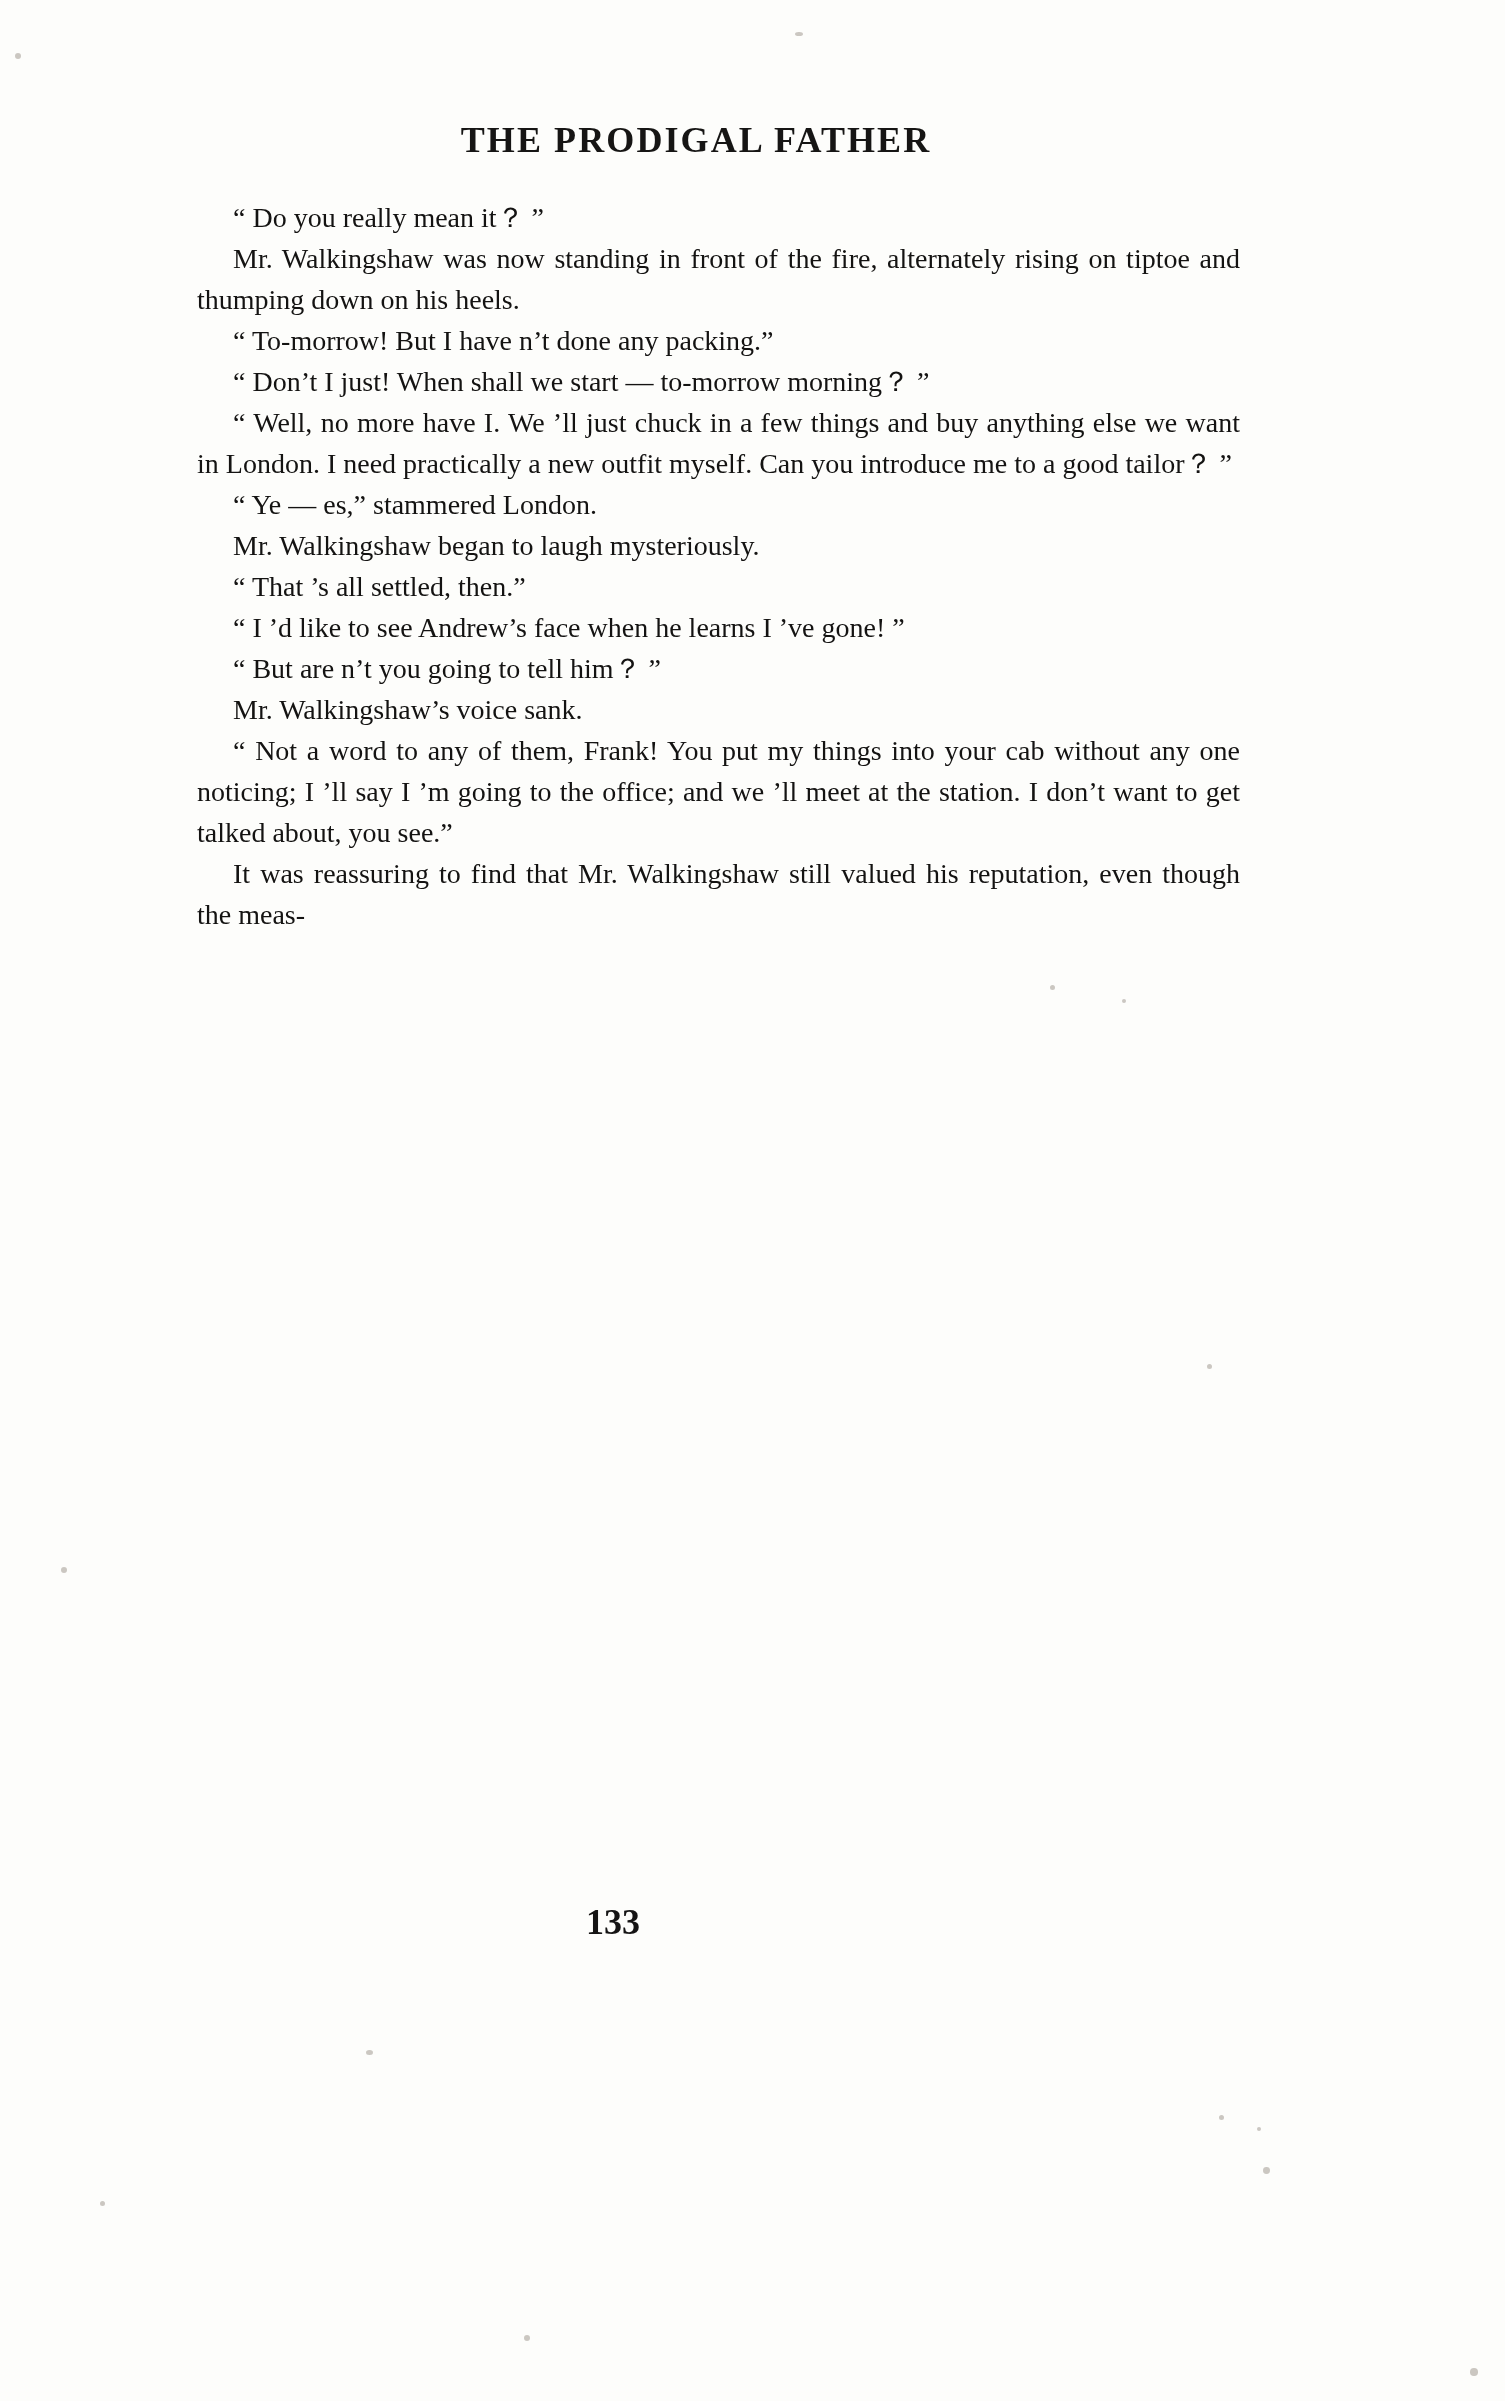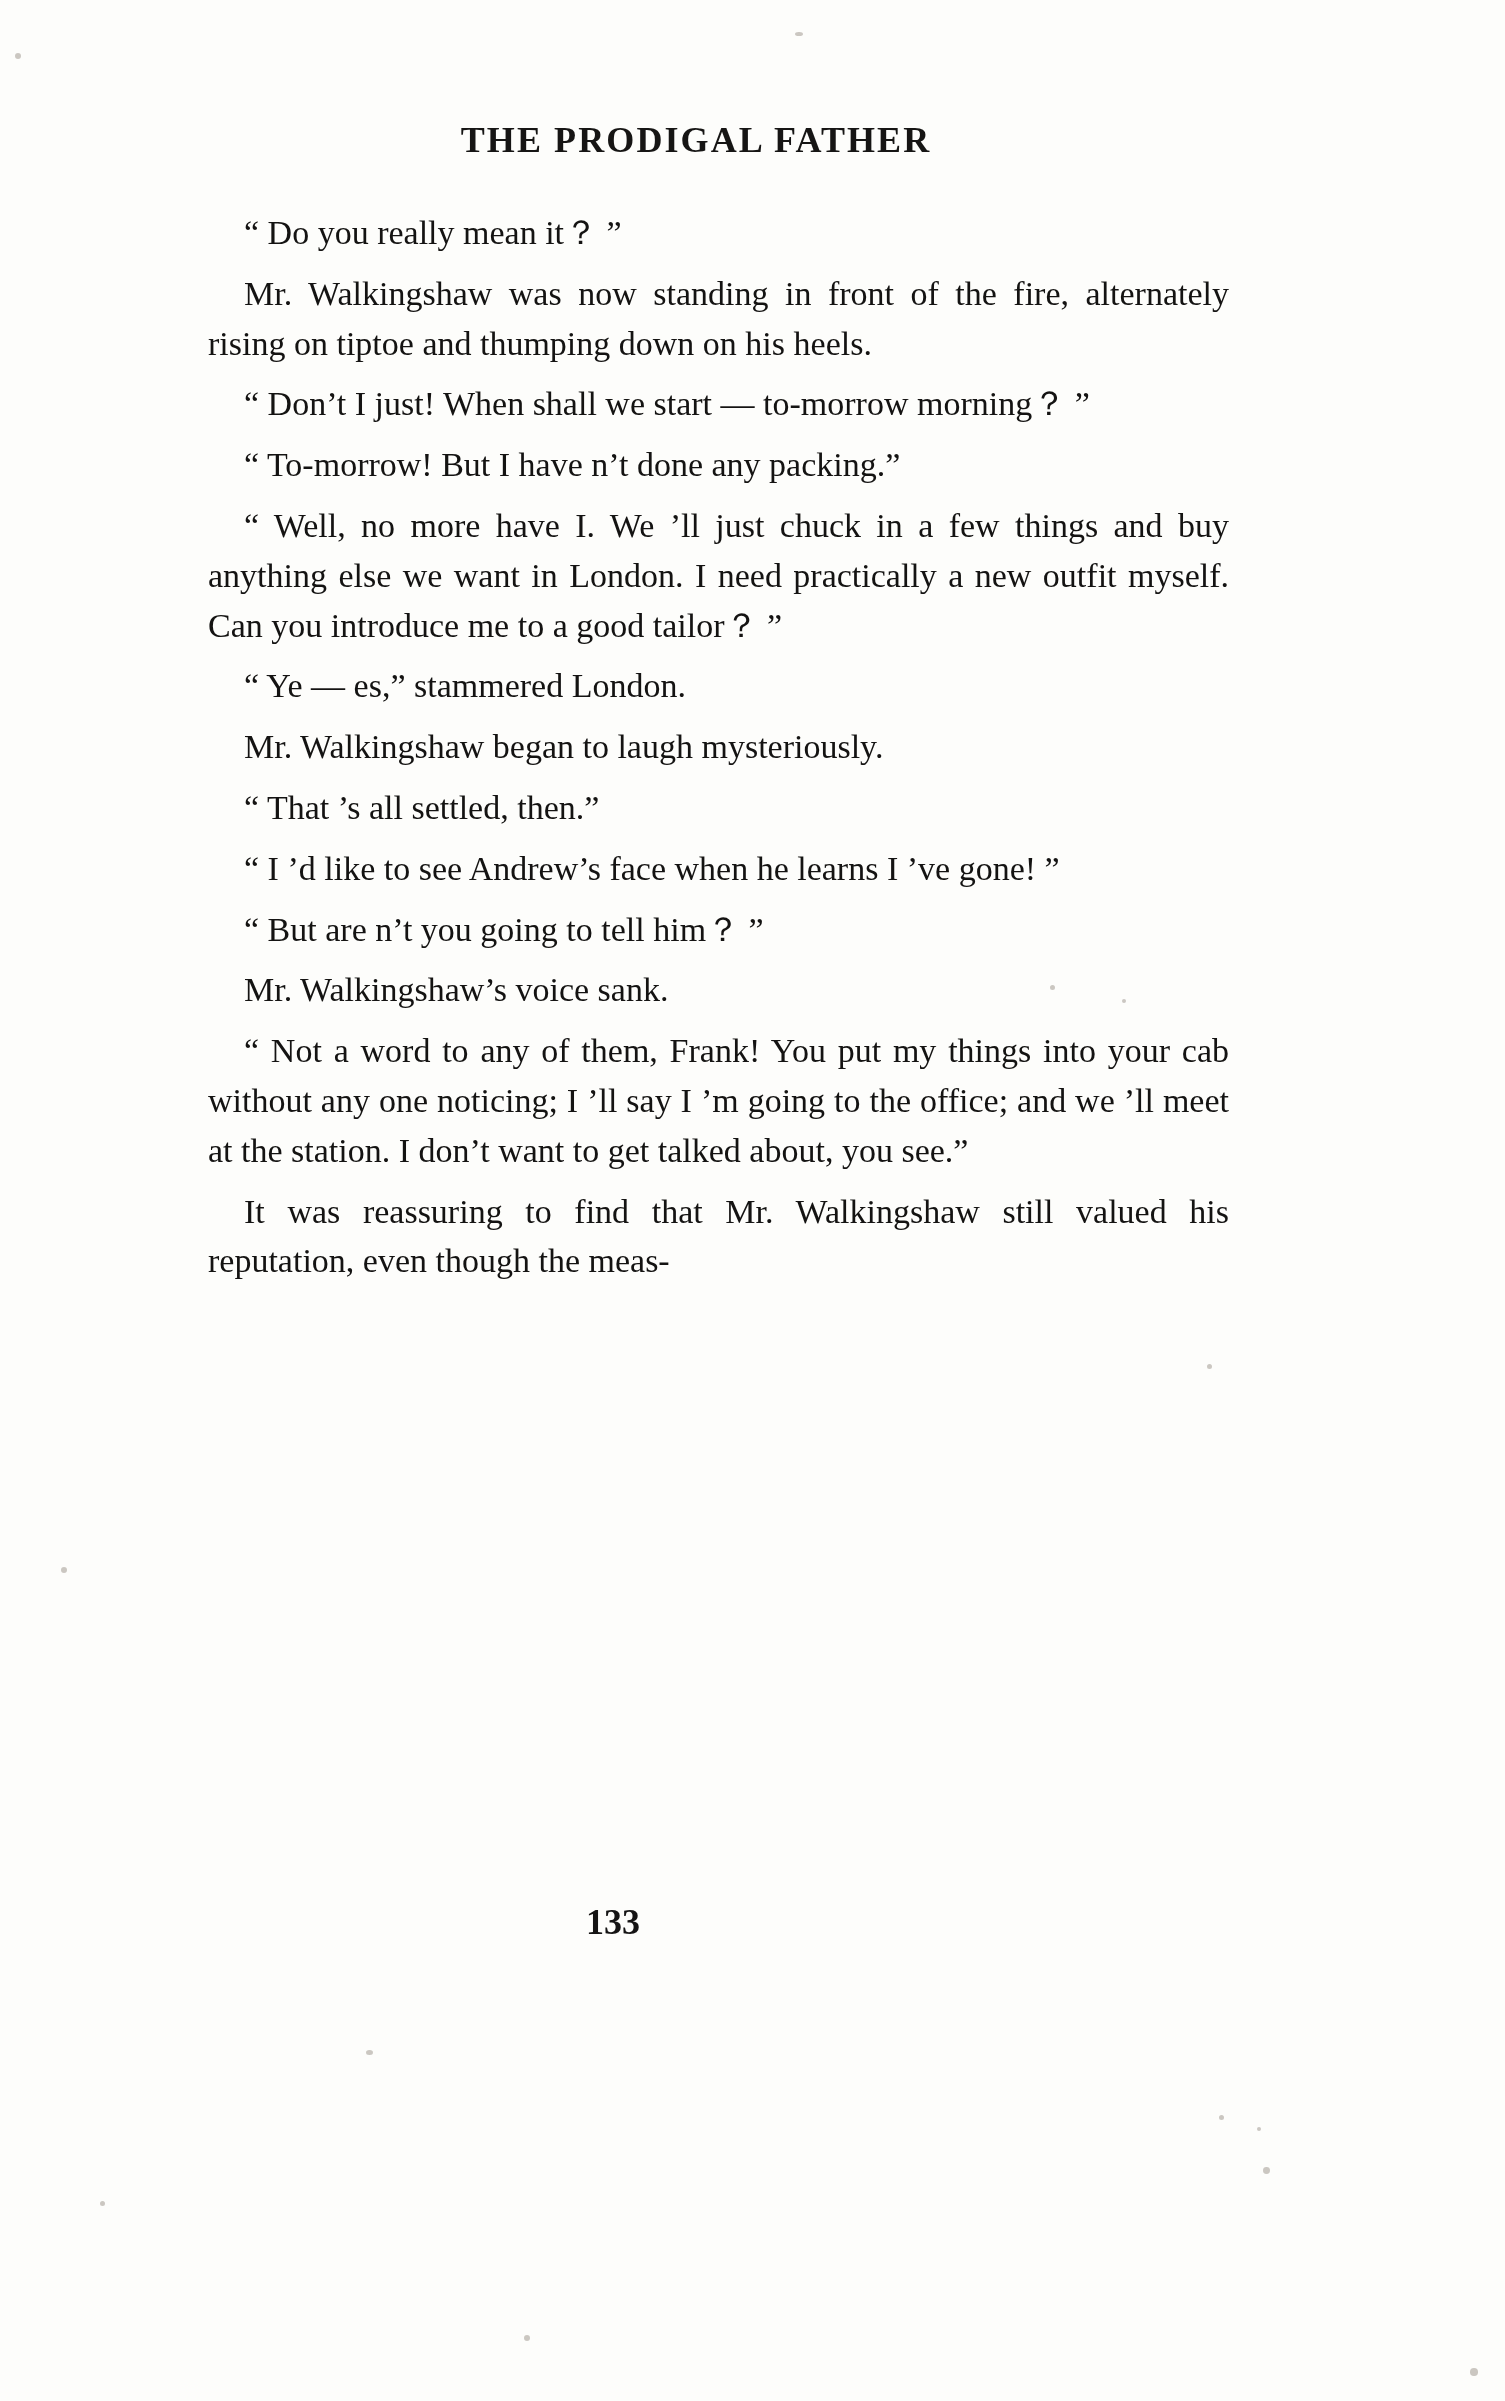--- a/index.html
+++ b/index.html
@@ -45,22 +45,22 @@
   }
 
   .text-block {
     position: absolute;
     top: 197px;
     left: 197px;
     width: 1043px;
   }
 
   p {
-    margin: 11px;
-    font-size: 34px;
+    margin: 0;
+    font-size: 28px;
     line-height: 1.465;
     text-align: justify;
     text-justify: inter-word;
     color: #141312;
     font-weight: 400;
   }
   p.indent {
     text-indent: 36px;
   }
 
@@ -92,22 +92,22 @@
   <div class="speck" style="left:1257px;top:2127px;width:4.2px; height:4.2px;"></div>
   <div class="speck" style="left:1263px;top:2167px;width:6.8px; height:6.8px;"></div>
   <div class="speck" style="left:524px; top:2335px;width:6px; height:6px;"></div>
   <div class="speck" style="left:1470px;top:2368px;width:7.6px; height:7.6px;"></div>
 
   <div class="running-head">THE PRODIGAL FATHER</div>
 
   <div class="text-block">
     <p class="indent">“ Do you really mean it？ ”</p>
     <p class="indent">Mr. Walkingshaw was now standing in front of the fire, alternately rising on tiptoe and thumping down on his heels.</p>
+    <p class="indent">“ To-morrow!   But I have n’t done any packing.”</p>
     <p class="indent">“ Don’t I just!   When shall we start — to-morrow morning？ ”</p>
-    <p class="indent">“ To-morrow!   But I have n’t done any packing.”</p>
     <p class="indent">“ Well, no more have I.   We ’ll just chuck in a few things and buy anything else we want in London.   I need practically a new outfit myself.   Can you introduce me to a good tailor？ ”</p>
     <p class="indent">“ Ye — es,” stammered London.</p>
     <p class="indent">Mr. Walkingshaw began to laugh mysteriously.</p>
     <p class="indent">“ That ’s all settled, then.”</p>
     <p class="indent">“ I ’d like to see Andrew’s face when he learns I ’ve gone! ”</p>
     <p class="indent">“ But are n’t you going to tell him？ ”</p>
     <p class="indent">Mr. Walkingshaw’s voice sank.</p>
     <p class="indent">“ Not a word to any of them, Frank!   You put my things into your cab without any one noticing; I ’ll say I ’m going to the office; and we ’ll meet at the station.   I don’t want to get talked about, you see.”</p>
     <p class="indent">It was reassuring to find that Mr. Walkingshaw still valued his reputation, even though the meas-</p>
   </div>

